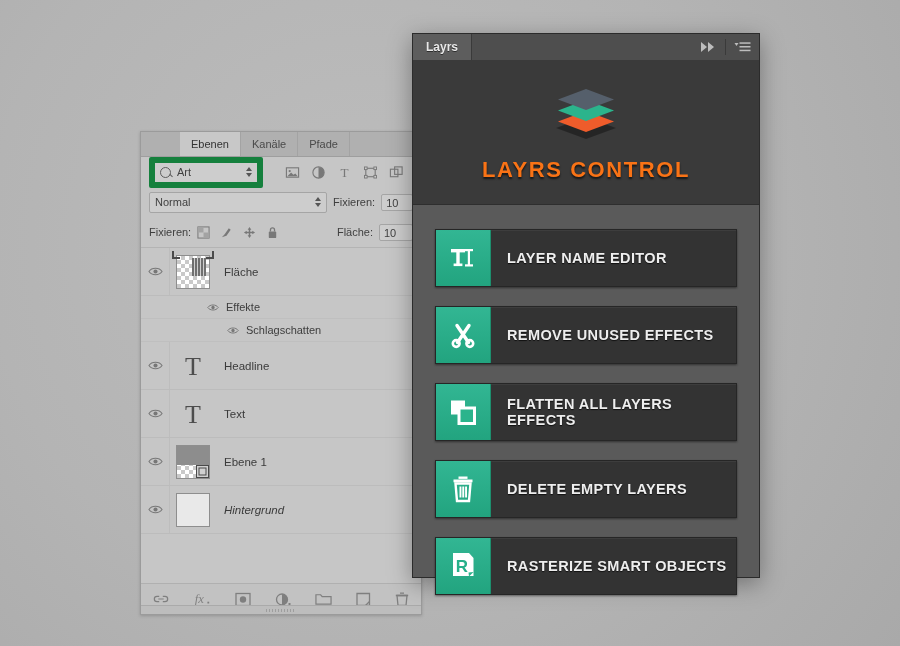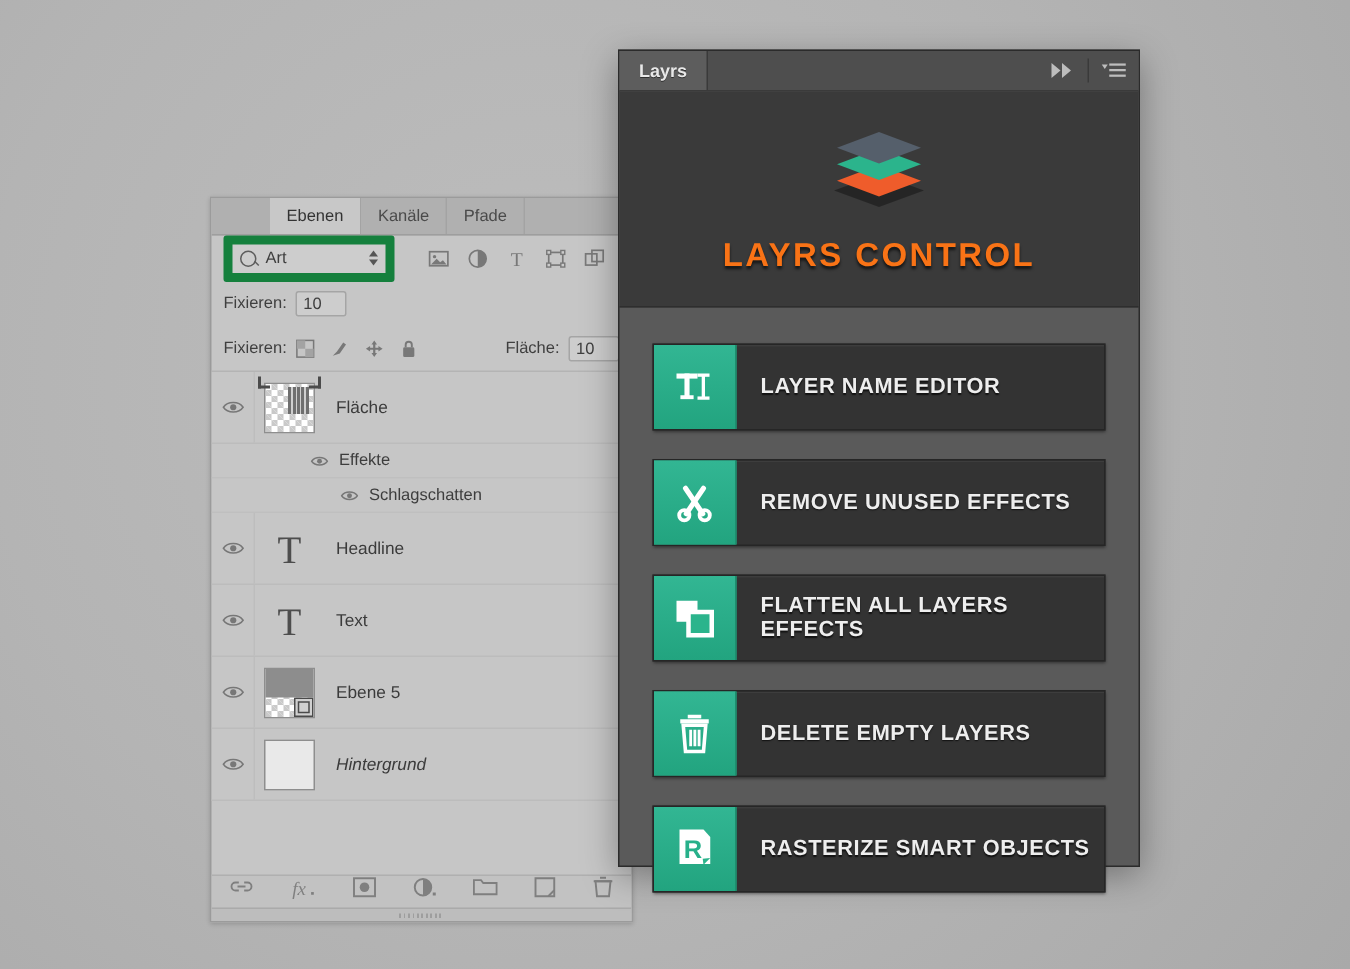--- a/index.html
+++ b/index.html
@@ -78,21 +78,21 @@
   .sel-corner2:before{left:-5px;bottom:-5px;border-right:none;border-top:none;}
   .sel-corner2:after{right:-5px;bottom:-5px;border-left:none;border-top:none;}
 
   .sub{display:flex;align-items:center;height:22px;border-bottom:1px solid #bfbfbf;font-size:11px;color:#3d3d3d;}
   .sub.lvl1{padding-left:66px;}
   .sub.lvl2{padding-left:86px;}
   .sub .eyem{margin-right:7px;opacity:.6;display:inline-flex;}
 
   .ps-foot{
     position:absolute;left:0;bottom:0;width:100%;height:30px;background:#c2c2c2;
-    border-top:1px solid #b0b0b0;display:flex;justify-content:center;gap:24px;margin-top:26px;
+    border-top:1px solid #b0b0b0;display:flex;align-items:center;justify-content:center;gap:24px;margin-top:26px;
   }
   .fbtn{opacity:.55;}
   .ps-grip{position:absolute;left:0;bottom:0;width:100%;height:8px;background:#bdbdbd;border-top:1px solid #aaa;}
   .ps-grip:after{content:"";position:absolute;left:50%;top:3px;transform:translateX(-50%);width:30px;height:3px;
     background:repeating-linear-gradient(90deg,#9e9e9e 0 1px,transparent 1px 3px);}
 
   
   .lc{
     position:absolute;left:412px;top:33px;width:348px;height:545px;
     background:#5a5a5a;
@@ -188,20 +188,27 @@
             <rect x="11.6" y="11.1" width="2.8" height="2.8" fill="#cfcfcf" stroke="#4a4a4a" stroke-width="1"></rect>
           </svg>
         <svg class="fi" viewBox="0 0 16 16">
             <rect x="1.5" y="4.5" width="8" height="8" fill="none" stroke="#4a4a4a" stroke-width="1.2"></rect>
             <rect x="6" y="2" width="8" height="8" fill="none" stroke="#4a4a4a" stroke-width="1.2"></rect>
           </svg>
       </div>
     </div>
 
     <div class="ps-row">
+      <div class="ps-blend">
+        <span>Normal</span>
+        <span class="stepper">
+            <i class="up"></i>
+            <i class="dn"></i>
+          </span>
+      </div>
       <span class="ps-lbl">Fixieren:</span>
       <span class="ps-num">10</span>
     </div>
 
     <div class="ps-row">
       <span class="ps-lbl">Fixieren:</span>
       <span class="lock-icons">
         <svg class="lk" viewBox="0 0 14 14">
             <rect x="1" y="1" width="12" height="12" fill="none" stroke="#4a4a4a" stroke-width="1.1"></rect>
             <rect x="1" y="1" width="6" height="6" fill="#8f8f8f"></rect>
@@ -300,21 +307,21 @@
           </span>
         <span class="thumbcell">
           <span class="thumb checker">
             <span style="position:absolute;left:0;top:0;width:100%;height:62%;background:#8d8d8d;"></span>
             <svg style="position:absolute;right:0px;bottom:0px;" width="13" height="13" viewBox="0 0 13 13">
                 <rect x="0.5" y="0.5" width="12" height="12" fill="#d0d0d0" stroke="#4a4a4a"></rect>
                 <rect x="3" y="3" width="7" height="7" fill="none" stroke="#4a4a4a" stroke-width="1"></rect>
               </svg>
           </span>
         </span>
-        <span class="lname">Ebene 5</span>
+        <span class="lname">Ebene 1</span>
       </div>
 
       <div class="ly">
         <span class="eye">
             <svg width="15" height="11" viewBox="0 0 16 11">
               <path d="M1 5.5 C4 1 12 1 15 5.5 C12 10 4 10 1 5.5 Z" fill="none" stroke="#444" stroke-width="1.1"></path>
               <circle cx="8" cy="5.5" r="2.2" fill="#444"></circle>
             </svg>
           </span>
         <span class="thumbcell">

